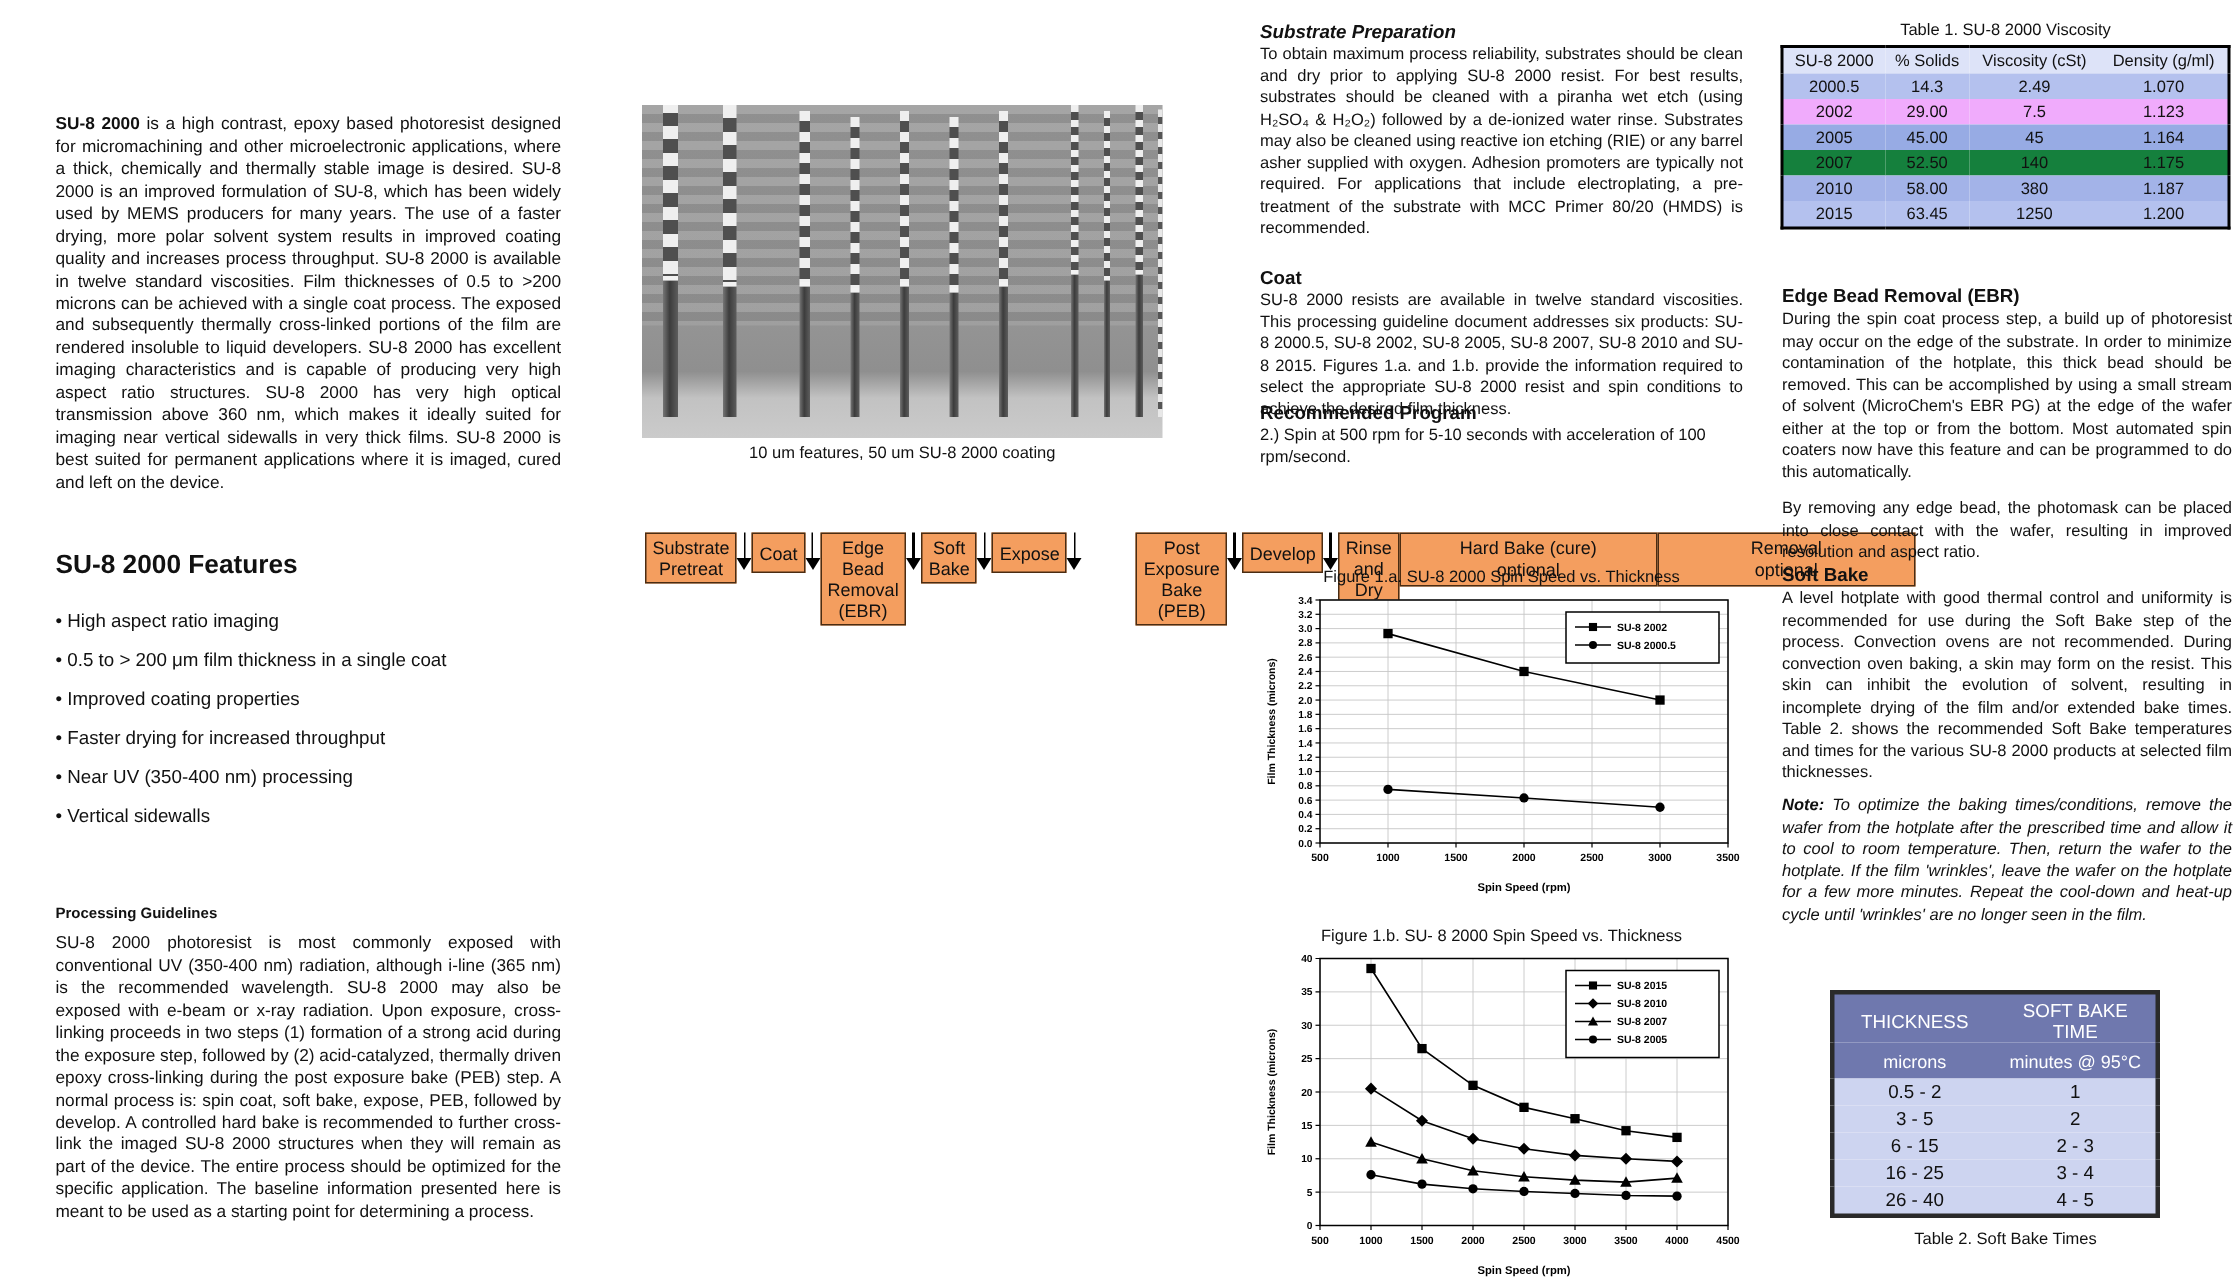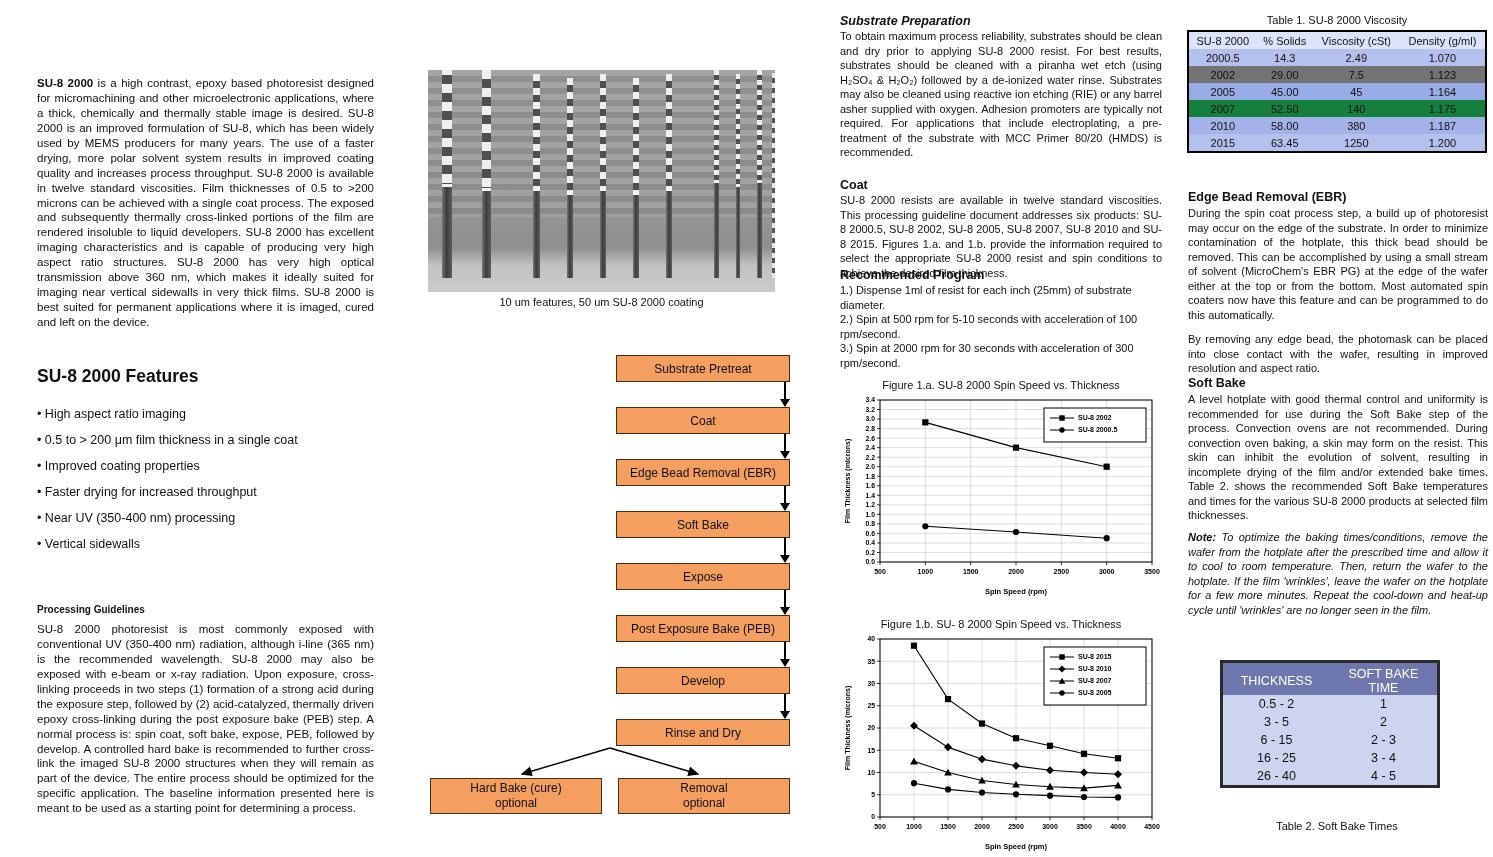--- a/index.html
+++ b/index.html
@@ -31,21 +31,21 @@
     background:linear-gradient(180deg,#9b9b9b 0%, #969696 60%, #8f8f8f 80%, #c2c2c2 88%, #cbcbcb 100%);
     overflow:hidden; }
   .sem::before { content:''; position:absolute; left:0; right:0; top:0; height:66%;
     background:repeating-linear-gradient(180deg, rgba(255,255,255,.10) 0 6px, rgba(0,0,0,.07) 6px 12px); }
   .sem-row { position:absolute; left:0; right:0; top:0; bottom:14px; display:flex; align-items:flex-end; }
   .pillar { display:flex; flex-direction:column; position:relative; }
   .pillar .stripes { width:100%; }
   .pillar .shaft { width:100%; flex:1; }
 
   
-  .flow { position:absolute; left:430px; top:355px; width:360px; display:flex; flex-direction:column; align-items:flex-end; }
+  .flow { position:absolute; left:430px; top:355px; width:360px; display:flex; flex-direction:row; align-items:flex-start; }
   .flow-box { width:174px; min-height:27px; border:1px solid #4a2c12; display:flex; align-items:center; justify-content:center;
     font-size:12px; text-align:center; padding:2px 4px; }
   .flow-arrow { height:25px; display:flex; flex-direction:column; align-items:center; }
   .flow-arrow .stem { width:1.5px; flex:1; background:#000; }
   .flow-arrow .head { width:0; height:0; border-left:5px solid transparent; border-right:5px solid transparent; border-top:8px solid #000; }
   .flow-branch-row { width:100%; display:flex; justify-content:space-between; }
   .flow-branch { width:172px; min-height:32px; border:1px solid #4a2c12; display:flex; flex-direction:column; align-items:center; justify-content:center;
     font-size:12px; text-align:center; padding:2px 4px; line-height:1.25; }
 
   
@@ -188,23 +188,21 @@
     </div>
 
   <h3 class="abs sec-title" style="left:840px; top:14px;font-style:italic;">Substrate Preparation</h3>
   <p class="abs body-text-sm" style="left:840px; top:29px; width:322px;">To obtain maximum process reliability, substrates should be clean and dry prior to applying SU-8 2000 resist. For best results, substrates should be cleaned with a piranha wet etch (using H₂SO₄ &amp; H₂O₂) followed by a de-ionized water rinse. Substrates may also be cleaned using reactive ion etching (RIE) or any barrel asher supplied with oxygen.  Adhesion promoters are typically not required. For applications that include electroplating, a pre-treatment of the substrate with MCC Primer 80/20 (HMDS) is recommended.</p>
 
   <h3 class="abs sec-title" style="left:840px; top:178px;">Coat</h3>
   <p class="abs body-text-sm" style="left:840px; top:193px; width:322px;">SU-8 2000 resists are available in twelve standard viscosities. This processing guideline document addresses six products: SU-8 2000.5, SU-8 2002, SU-8 2005, SU-8 2007, SU-8 2010 and SU-8 2015. Figures 1.a. and 1.b. provide the information required to select the appropriate SU-8 2000 resist and spin conditions to achieve the desired film thickness.</p>
 
   <h3 class="abs sec-title" style="left:840px; top:268px;">Recommended Program</h3>
   <div class="abs body-text-sm" style="left:840px; top:283px; width:322px; text-align:left;">
-      <div>1.) Dispense 1ml of resist for each inch (25mm) of substrate diameter.</div>
       <div>2.) Spin at 500 rpm for 5-10 seconds with acceleration of 100 rpm/second.</div>
-      <div>3.) Spin at 2000 rpm for 30 seconds with acceleration of 300 rpm/second.</div>
     </div>
 
   <div class="abs fig-caption" style="left:840px; top:379px; width:322px;">Figure 1.a. SU-8 2000 Spin Speed vs. Thickness</div>
   <svg class="abs" id="fig1a" style="left:842px; top:392px;" width="320" height="206">
       <rect x="38" y="8" width="272" height="162" fill="#fff" stroke="none"></rect>
       <line x1="38" y1="8" x2="38" y2="170" stroke="#c6c6c6" stroke-width="0.6"></line>
       <line x1="83.33333333333333" y1="8" x2="83.33333333333333" y2="170" stroke="#c6c6c6" stroke-width="0.6"></line>
       <line x1="128.66666666666666" y1="8" x2="128.66666666666666" y2="170" stroke="#c6c6c6" stroke-width="0.6"></line>
       <line x1="174" y1="8" x2="174" y2="170" stroke="#c6c6c6" stroke-width="0.6"></line>
       <line x1="219.33333333333331" y1="8" x2="219.33333333333331" y2="170" stroke="#c6c6c6" stroke-width="0.6"></line>
@@ -413,21 +411,21 @@
           <td>% Solids</td>
           <td>Viscosity (cSt)</td>
           <td>Density (g/ml)</td>
         </tr>
         <tr style="background: rgb(180, 193, 238);">
           <td>2000.5</td>
           <td>14.3</td>
           <td>2.49</td>
           <td>1.070</td>
         </tr>
-        <tr style="background: #737373;">
+        <tr style="background: #f0abfc;">
           <td>2002</td>
           <td>29.00</td>
           <td>7.5</td>
           <td>1.123</td>
         </tr>
         <tr style="background: rgb(151, 171, 228);">
           <td>2005</td>
           <td>45.00</td>
           <td>45</td>
           <td>1.164</td>
@@ -461,20 +459,24 @@
   <p class="abs body-text-sm" style="left:1188px; top:392px; width:300px;">A level hotplate with good thermal control and uniformity is recommended for use during the Soft Bake step of the process. Convection ovens are not recommended. During convection oven baking, a skin may form on the resist. This skin can inhibit the evolution of solvent, resulting in incomplete drying of the film and/or extended bake times. Table 2. shows the recommended Soft Bake temperatures and times for the various SU-8 2000 products at selected film thicknesses.</p>
 
   <p class="abs body-text-sm" style="left:1188px; top:530px; width:300px; font-style:italic;"><b>Note:</b><span> To optimize the baking times/conditions, remove the wafer from the hotplate after the prescribed time and allow it to cool to room temperature. Then, return the wafer to the hotplate. If the film 'wrinkles', leave the wafer on the hotplate for a few more minutes.  Repeat the cool-down and heat-up cycle until 'wrinkles' are no longer seen in the film.</span></p>
 
   <table class="abs table2" style="left:1220px; top:660px;">
       <tbody>
         <tr class="hdr" style="background: rgb(111, 120, 174);">
           <td style="width: 50%;">THICKNESS</td>
           <td style="width: 50%;">SOFT BAKE TIME</td>
         </tr>
+        <tr class="subhdr" style="background: rgb(111, 120, 174);">
+          <td>microns</td>
+          <td>minutes @ 95°C</td>
+        </tr>
         <tr class="body" style="background: rgb(205, 212, 240);">
           <td>0.5 - 2</td>
           <td>1</td>
         </tr>
         <tr class="body" style="background: rgb(205, 212, 240);">
           <td>3 - 5</td>
           <td>2</td>
         </tr>
         <tr class="body" style="background: rgb(205, 212, 240);">
           <td>6 - 15</td>

